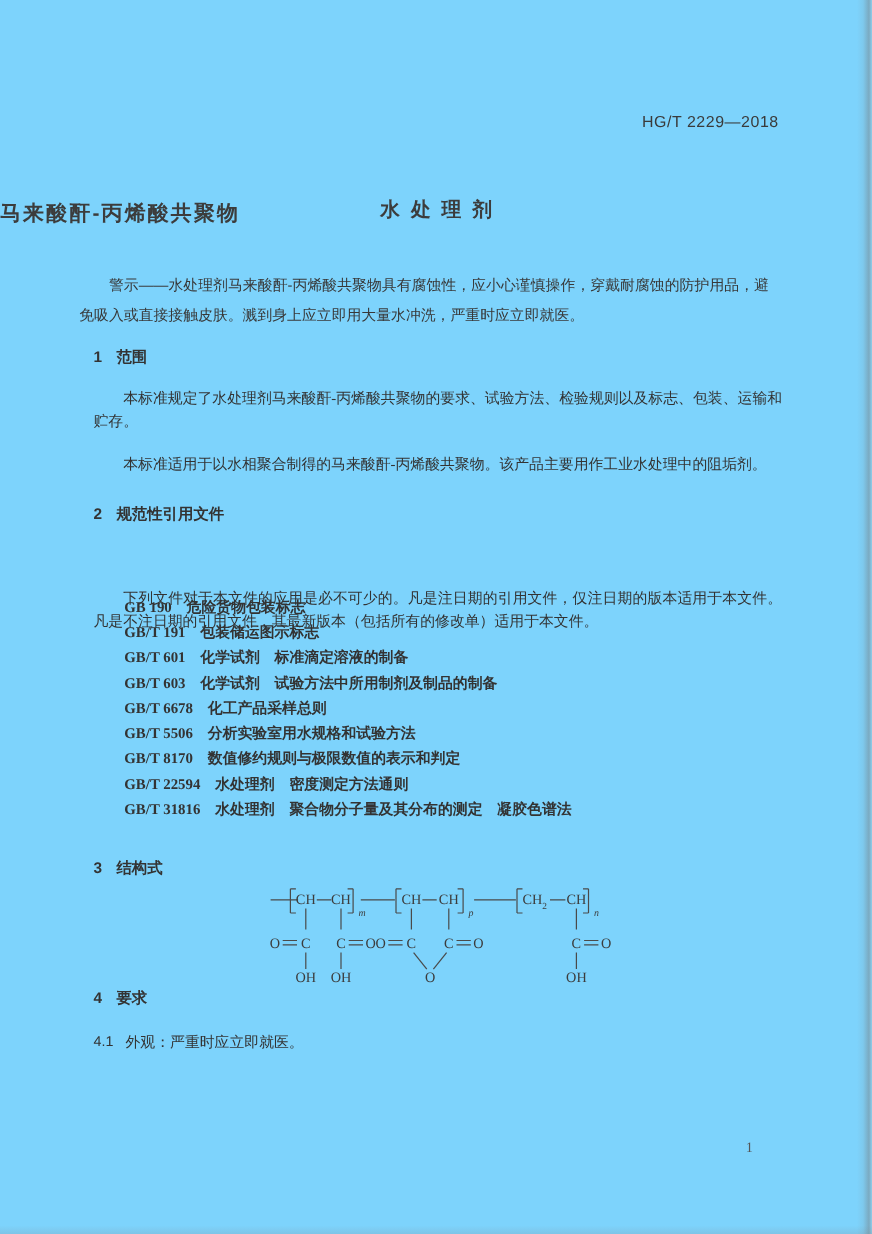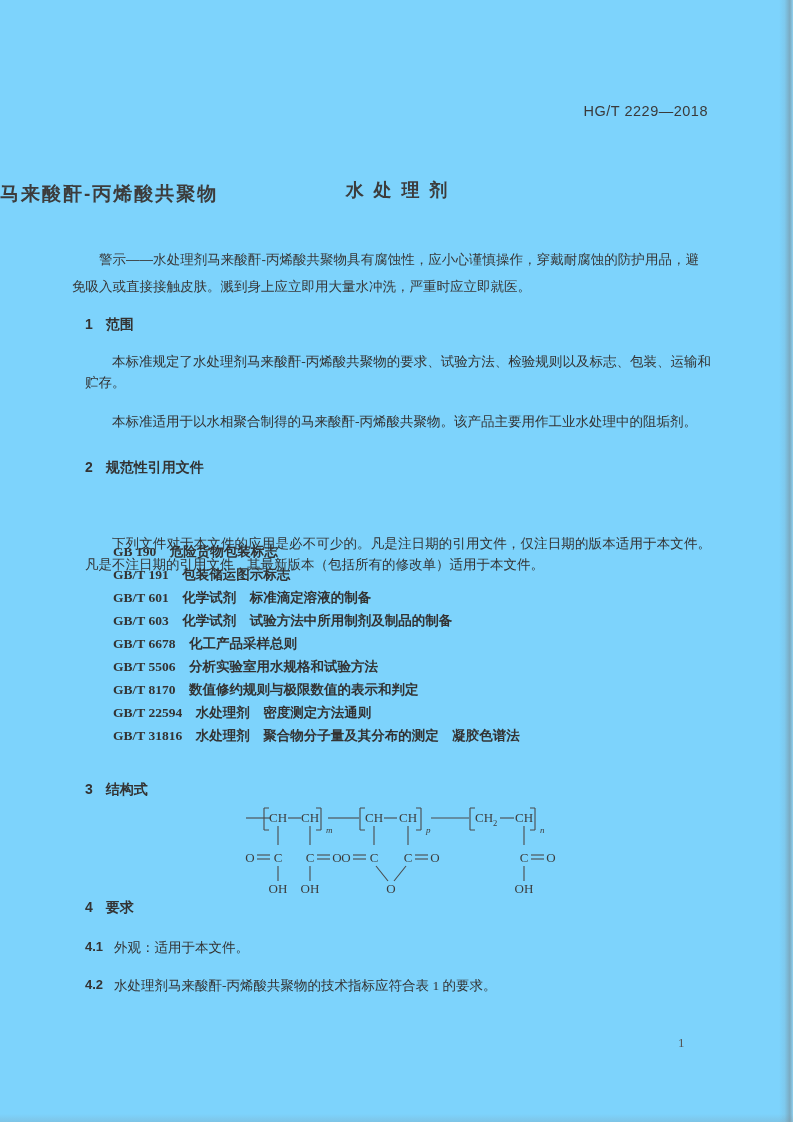--- a/index.html
+++ b/index.html
@@ -50,21 +50,21 @@
   }
   .refs{
     top:540px;left:85px;width:640px;
     list-style:none;margin:0;padding:0 0 0 28px;
     font-size:13.5px;line-height:23px;color:#333;font-weight:bold;
   }
   .clause{
     left:85px;width:626px;display:flex;gap:11px;
     font-size:13.5px;color:#333;
   }
-  .clause .num{font-family:"Liberation Sans","DejaVu Sans",sans-serif;font-weight:700;font-size:13px;}
+  .clause .num{font-family:"Liberation Sans","DejaVu Sans",sans-serif;font-weight:400;font-size:13px;}
   .pagenum{
     top:1035px;left:678px;font-size:13px;color:#555;
   }
   .formula-wrap{top:804px;left:238px;}
   .formula-wrap svg text{
     font-family:"Liberation Serif","DejaVu Serif",serif;
     font-size:13px;fill:#3c3c3c;
   }
   .formula-wrap svg text.sub{font-size:9px;font-style:italic;}
   .formula-wrap svg text.sub2{font-size:8.5px;}
@@ -178,21 +178,17 @@
     </svg>
   </div>
 
   <div class="abs sec-head sans" style="top:899px;left:85px;">
     <span>4</span>
     <span>要求</span>
   </div>
 
   <div class="abs clause" style="top:939px;">
     <span class="num">4.1</span>
-    <span>外观：适用于本文件。</span>
-  </div>
-  <div class="abs clause" style="top:977px;">
-    <span class="num">4.2</span>
-    <span>水处理剂马来酸酐-丙烯酸共聚物的技术指标应符合表 1 的要求。</span>
+    <span>外观：严重时应立即就医。</span>
   </div>
 
   <div class="abs pagenum">1</div>
 </div>
 
 </body></html>

